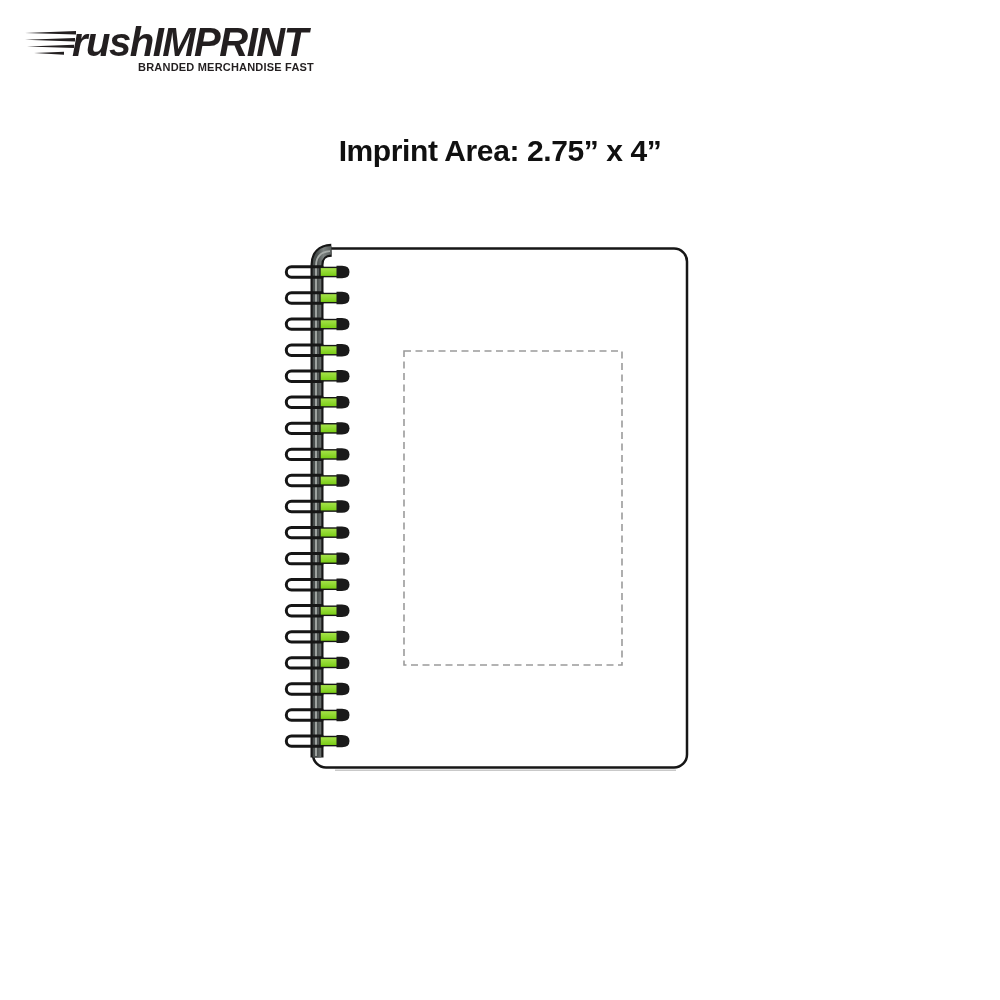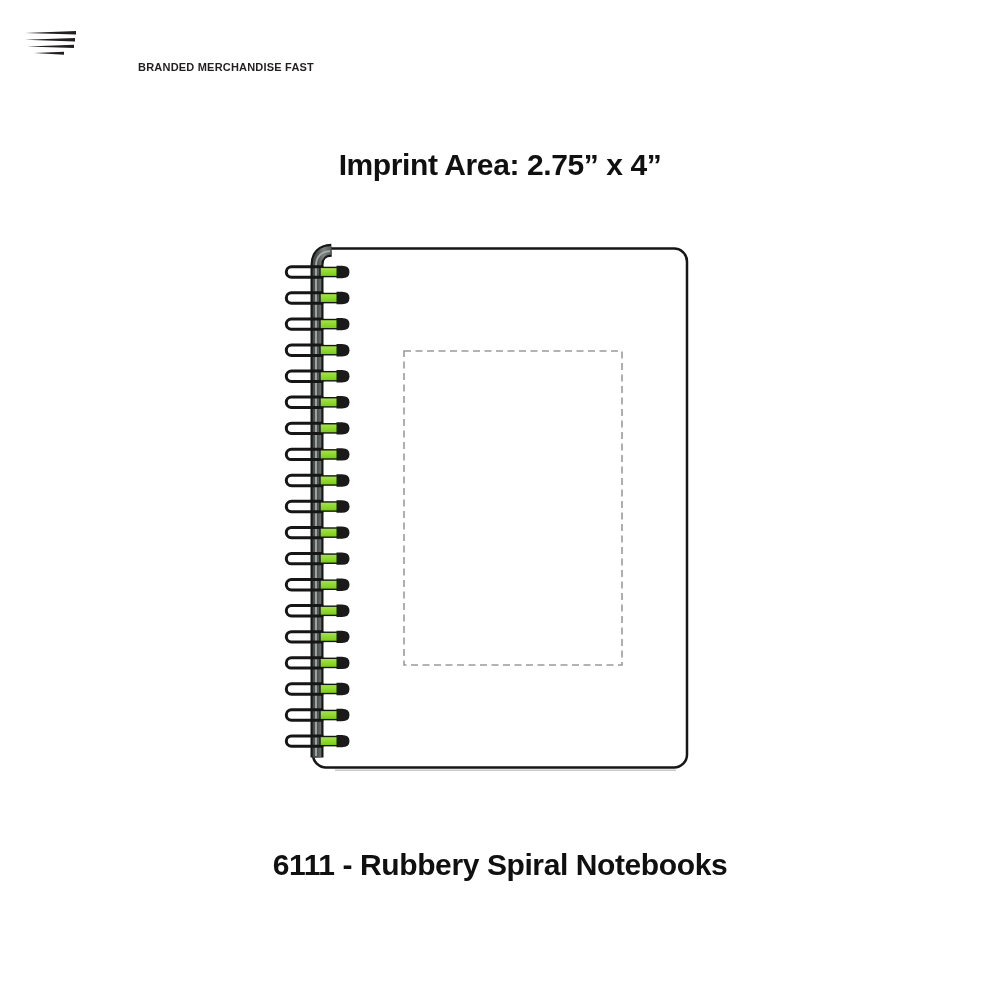--- a/index.html
+++ b/index.html
@@ -58,21 +58,21 @@
     position: absolute;
     left: 0;
     right: 0;
     text-align: center;
     font-weight: bold;
     font-size: 30px;
     letter-spacing: -0.4px;
     color: #101010;
     white-space: nowrap;
   }
-  #imprint-title { top: 148px; }
+  #imprint-title { top: 134px; }
   #product-caption { top: 848px; }
 
   
   #notebook-svg {
     position: absolute;
     left: 0;
     top: 0;
     width: 1000px;
     height: 1000px;
   }
@@ -84,20 +84,21 @@
 
   <div id="logo">
     <svg id="logo-lines" viewBox="0 0 54 28" xmlns="http://www.w3.org/2000/svg">
       <g fill="#231f20">
         <polygon points="1,5.9 52,4.0 52,7.5"></polygon>
         <polygon points="1,12.7 51,10.9 51,14.4"></polygon>
         <polygon points="3,19.4 50,17.7 50,21.1"></polygon>
         <polygon points="10,26.1 40,24.7 40,27.8"></polygon>
       </g>
     </svg>
+    <div id="logo-wordmark"><span>rush</span><span>IMPRINT</span></div>
     <div id="logo-tagline">BRANDED MERCHANDISE FAST</div>
   </div>
 
   <div id="imprint-title" class="big-label">Imprint Area: 2.75” x 4”</div>
 
   <svg id="notebook-svg" viewBox="0 0 1000 1000" xmlns="http://www.w3.org/2000/svg" xmlns:xlink="http://www.w3.org/1999/xlink">
 
     <defs>
       <linearGradient id="greenGrad" x1="0" y1="0" x2="0" y2="1">
         <stop offset="0" stop-color="#a9e44e"></stop>
@@ -144,15 +145,14 @@
         <use href="#coil" xlink:href="#coil" transform="translate(0 636.8399999999999)"></use>
         <use href="#coil" xlink:href="#coil" transform="translate(0 662.9)"></use>
         <use href="#coil" xlink:href="#coil" transform="translate(0 688.96)"></use>
         <use href="#coil" xlink:href="#coil" transform="translate(0 715.02)"></use>
         <use href="#coil" xlink:href="#coil" transform="translate(0 741.0799999999999)"></use>
       </g>
 
     <rect x="404" y="351" width="218" height="314" fill="none" stroke-width="1.6" stroke-dasharray="7 4.5" stroke="#9b9b9b"></rect>
   </svg>
 
-  <div id="product-caption" class="big-label">6111 - Rubbery Spiral Notebooks</div>
 
 </div>
 
 </body></html>

